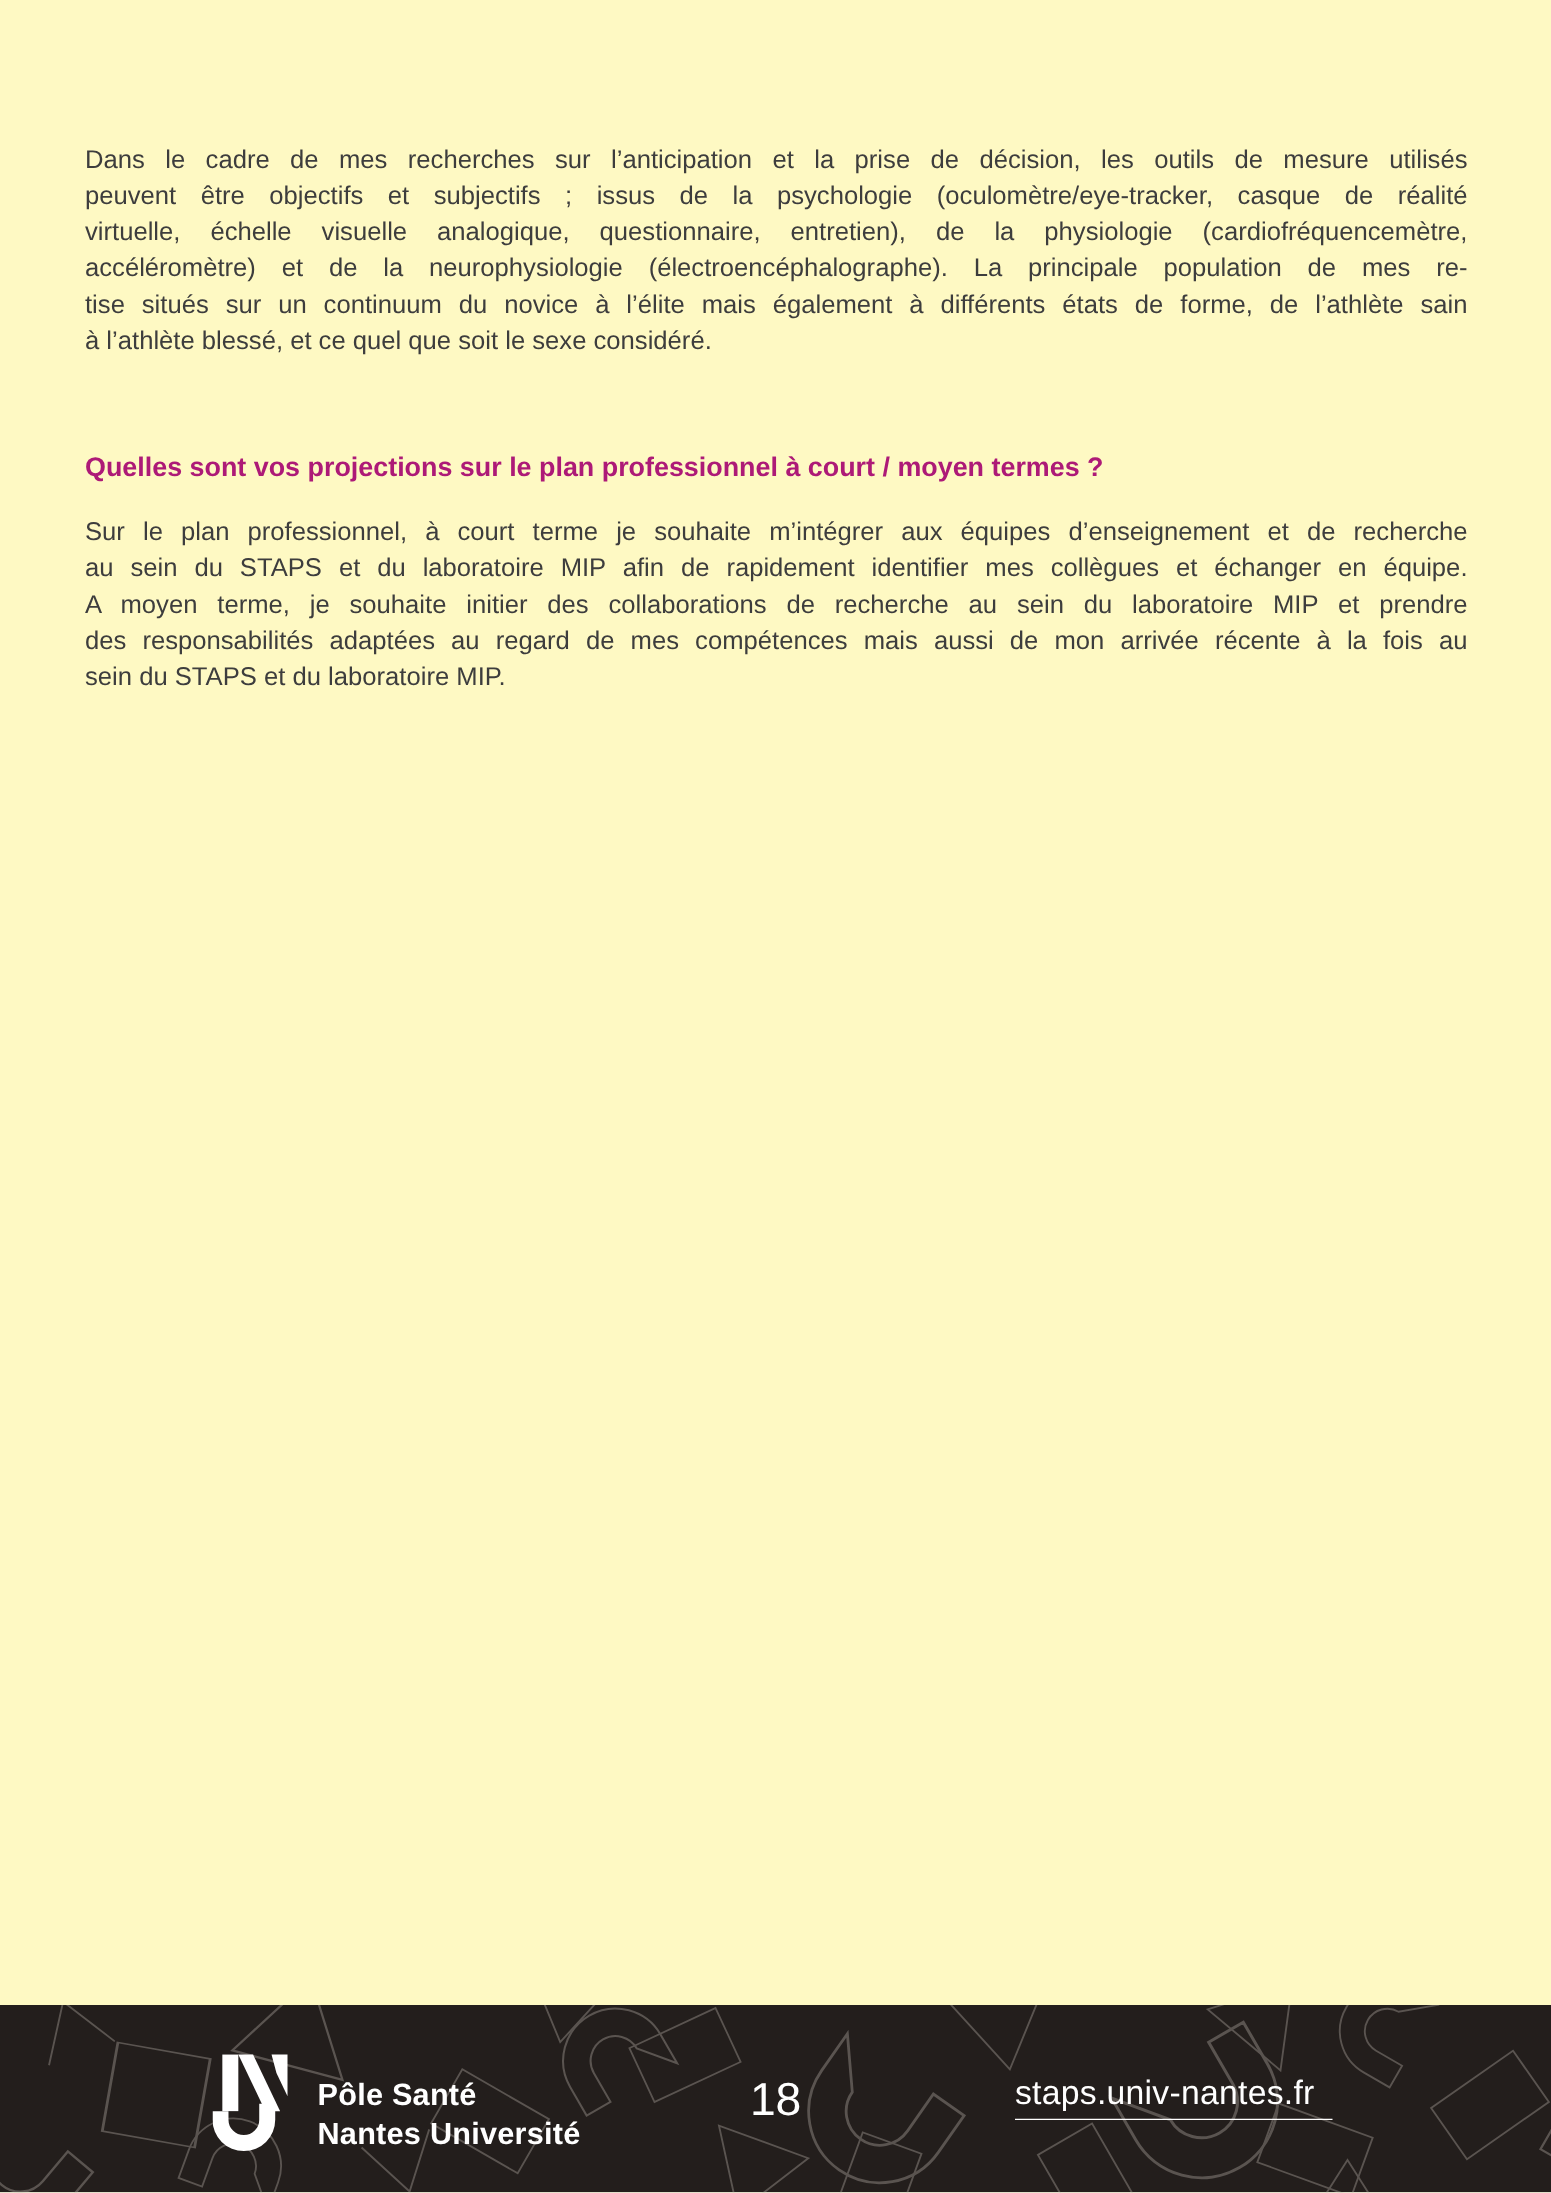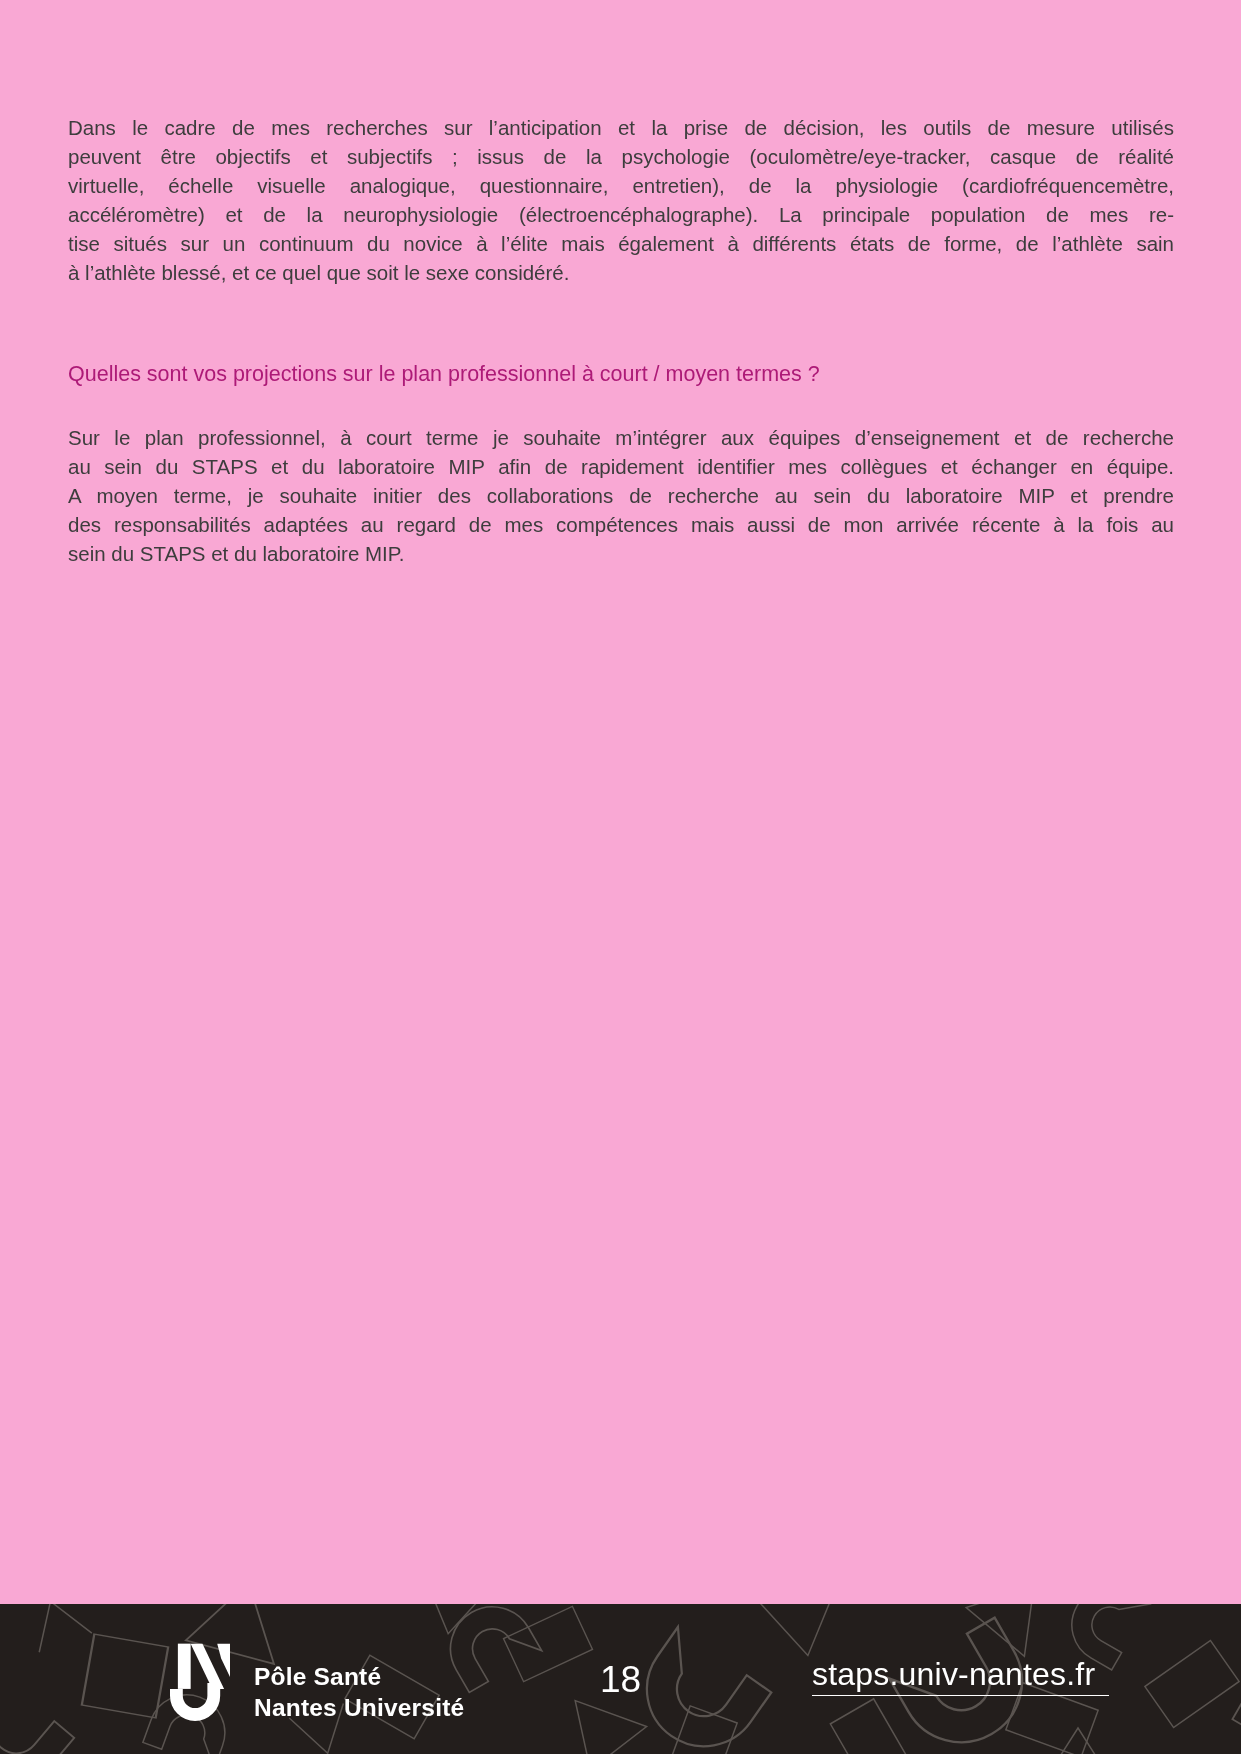--- a/index.html
+++ b/index.html
@@ -1,35 +1,35 @@
 <!DOCTYPE html>
 <html><head>
 <meta charset="utf-8">
 <style>
   html,body { margin:0; padding:0; background:#ffffff; }
   body { font-family:"Liberation Sans", sans-serif; }
-  .page { position:relative; width:1241px; height:1754px; background:#f9a8d4; overflow:hidden; }
+  .page { position:relative; width:1241px; height:1754px; background:#fef9c3; overflow:hidden; }
 
   
   .content { position:absolute; left:68px; right:67px; top:113px; color:#3d3d3d;
              font-size:20.5px; line-height:29px; }
   .jline { text-align:justify; text-align-last:justify; white-space:normal; }
   .jline.last { text-align-last:left; }
-  .question { font-weight:400; font-size:21.5px; line-height:26px; margin:74px 0 36px 0; }
+  .question { font-weight:700; font-size:21.5px; line-height:26px; margin:74px 0 24px 0; }
 
   
   .footer { position:absolute; left:0; top:1604px; width:1241px; height:150px; overflow:hidden; }
   .footer-pattern { position:absolute; left:0; top:0; width:100%; height:100%; }
   .brand { position:absolute; left:170px; top:39px; display:flex; align-items:flex-end; }
   .brand-logo svg { display:block; width:61px; height:80px; }
   .brand-text { margin:13px 0 0 23px; color:#ffffff; font-size:24.5px; line-height:30.5px;
                 font-weight:700; letter-spacing:0.2px; }
   .page-number { position:absolute; left:50%; transform:translateX(-50%); top:56px;
                  color:#ffffff; font-size:37px; font-weight:400; line-height:40px; }
-  .footer-url { position:absolute; left:812px; top:55px; color:#ffffff; font-size:32px;
+  .footer-url { position:absolute; left:812px; top:55px; color:#ffffff; font-size:27px;
                 font-weight:400; line-height:30px; text-decoration:none;
                 border-bottom:1.5px solid #ffffff; padding:0 14px 6px 0; letter-spacing:0.2px; }
 </style>
 </head>
 <body>
 
 <div class="page">
 
   <main class="content" style="color: rgb(61, 61, 61);">
     <div class="para">

